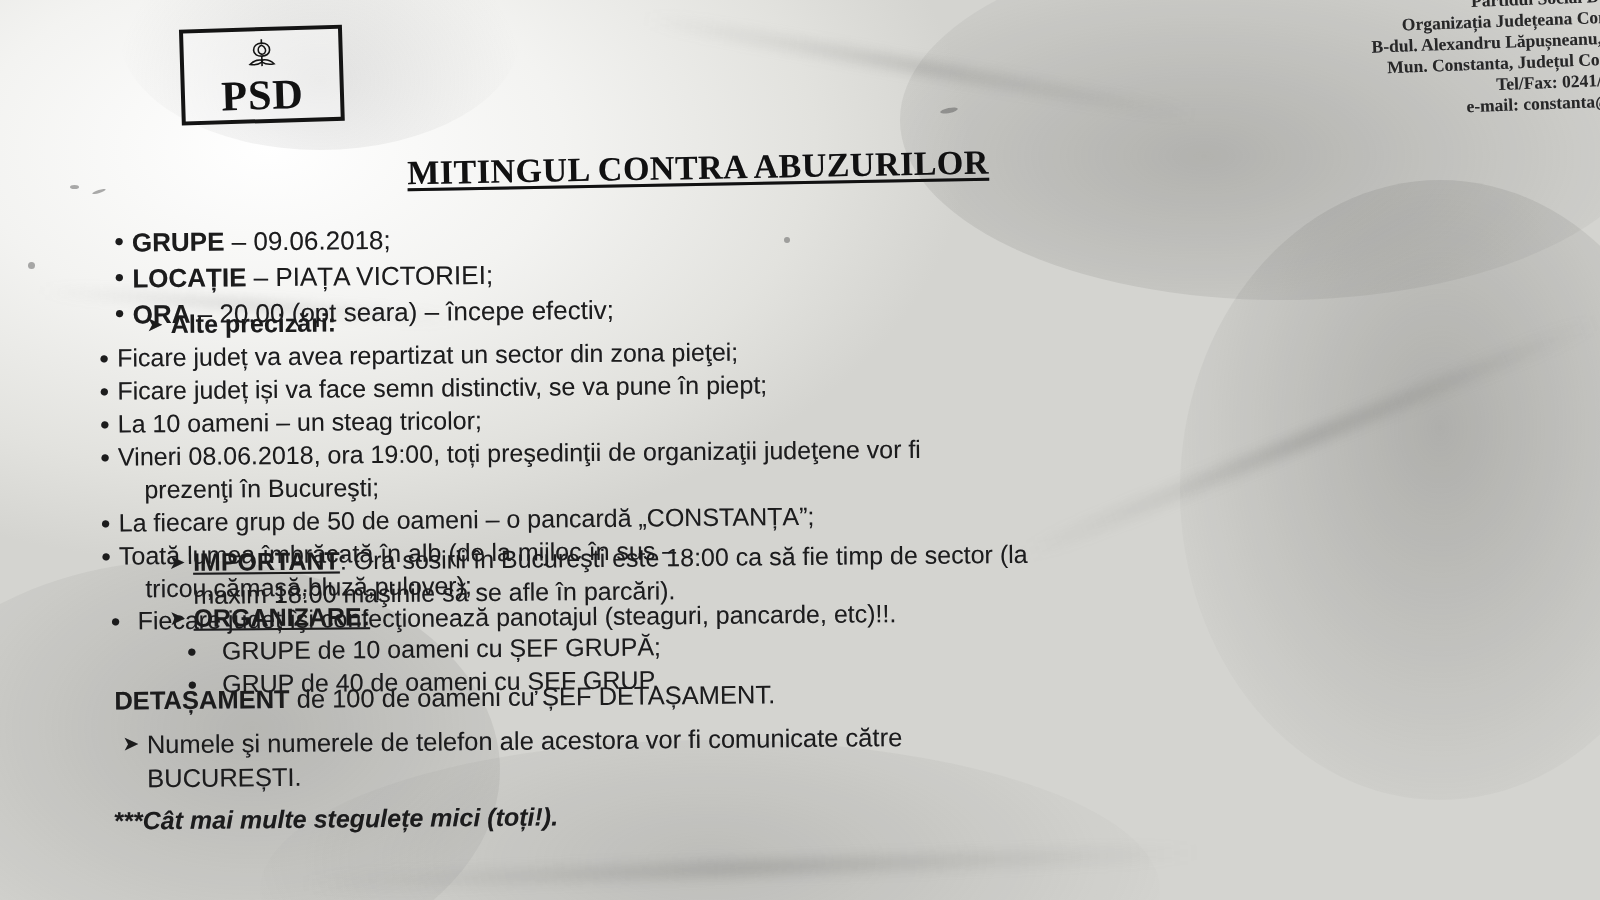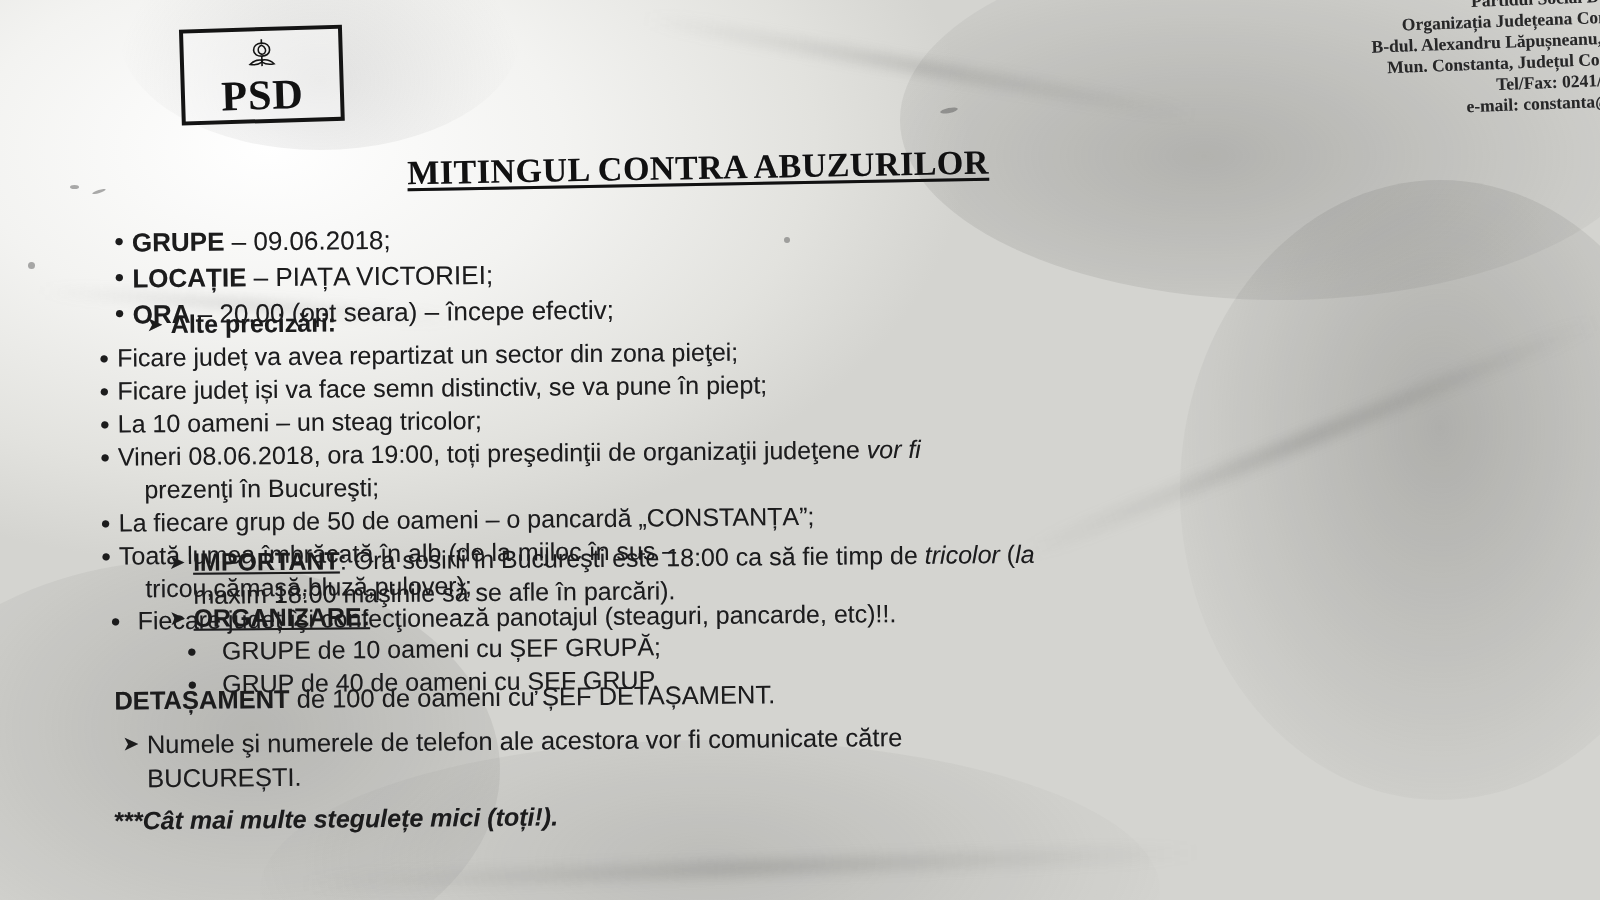--- a/index.html
+++ b/index.html
@@ -142,21 +142,21 @@
   .ln .arw {
     flex: 0 0 auto;
     width: 32px;
     text-align: center;
     font-size: 20px;
     line-height: 33px;
   }
   .ln .txt { flex: 1 1 auto; }
 
   .bold { font-weight: bold; }
-  .ital { font-style: italic; }
+  .ital { }
   .uline { text-decoration: underline; }
 
   
   #block-key { left: 108px; top: 218px; width: 900px; }
   #block-key .ln { font-size: 26px; line-height: 36px; }
   #block-key .key { font-weight: bold; }
 
   
   #block-alte { left: 140px; top: 302px; width: 1250px; }
   #block-alte .head { font-weight: bold; font-size: 25px; }
@@ -292,21 +292,21 @@
       </div>
       <div class="ln ind">
         <span class="bul">●</span>
         <span class="txt">Fiecare județ îşi confecţionează panotajul (steaguri, pancarde, etc)!!.</span>
       </div>
     </div>
 
     <div class="blk" id="block-important">
       <div class="ln">
         <span class="arw">➤</span>
-        <span class="txt"><span class="bold uline">IMPORTANT</span><span>: Ora sosirii în Bucureşti este 18:00 ca să fie timp de </span><span class="ital">tricolor</span><span> (</span><span class="ital">la</span></span>
+        <span class="txt"><span class="bold uline">IMPORTANT</span><span>: Ora sosirii în Bucureşti este 18:00 ca să fie timp de </span><span class="ital">sector</span><span> (</span><span class="ital">la</span></span>
       </div>
       <div class="ln">
         <span class="arw"></span>
         <span class="txt">maxim 18:00 maşinile să se afle în parcări).</span>
       </div>
     </div>
 
     <div class="blk" id="block-org">
       <div class="ln">
         <span class="arw">➤</span>

